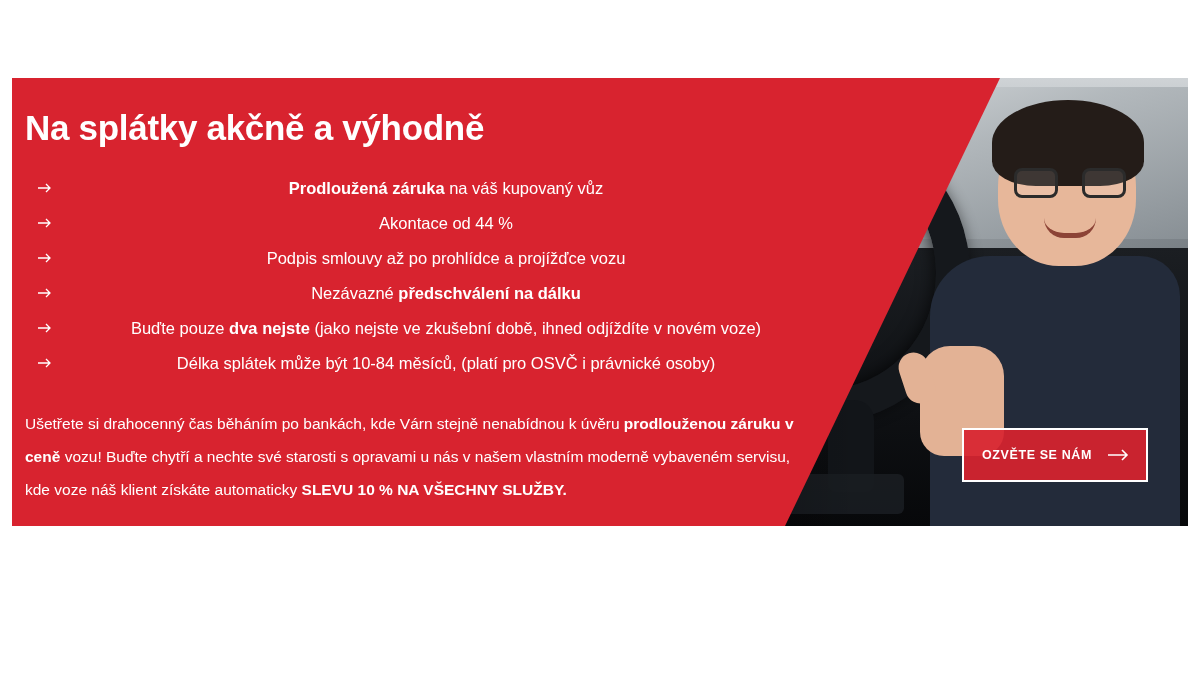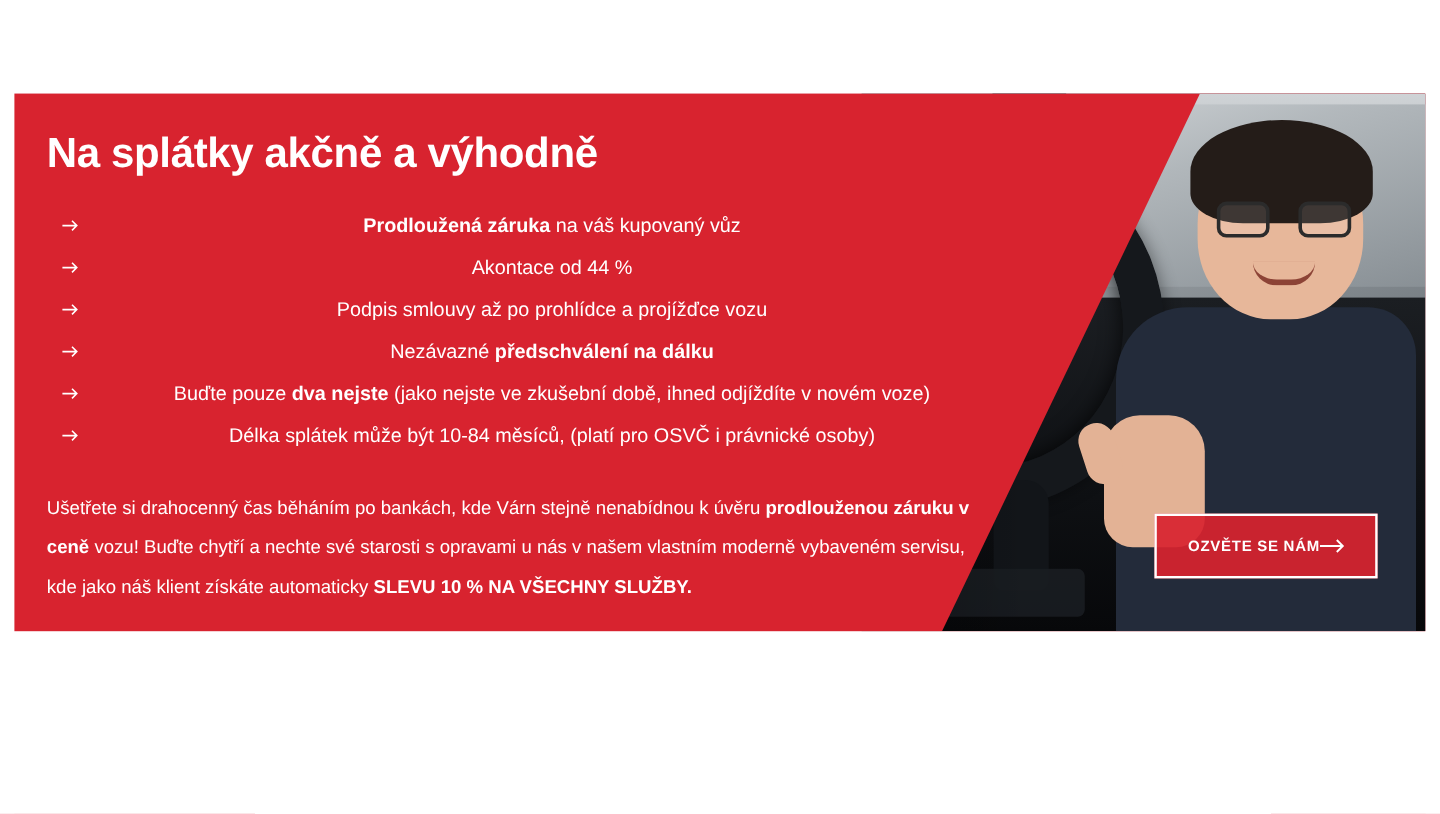--- a/index.html
+++ b/index.html
@@ -164,21 +164,21 @@
     position: absolute;
     left: 0; top: 0;
     width: 1000px;
     height: 448px;
     background: #d8232f;
     clip-path: polygon(0 0, 100% 0, 78.5% 100%, 0 100%);
   }
 
   .content {
     position: absolute;
-    left: 39px;
+    left: 25px;
     top: 30px;
     width: 800px;
   }
 
   h1.headline {
     margin: 0 0 30px 0;
     color: #ffffff;
     font-size: 35px;
     font-weight: 700;
     letter-spacing: -0.3px;
@@ -221,21 +221,21 @@
     position: absolute;
     left: 962px;
     top: 350px;
     width: 186px;
     height: 54px;
     border: 2px solid #ffffff;
     background: rgba(216,35,47,0.92);
     color: #ffffff;
     display: flex;
     align-items: center;
-    justify-content: center;
+    justify-content: space-between;
     padding: 0 16px 0 18px;
     font-size: 12.5px;
     font-weight: 700;
     letter-spacing: .6px;
     cursor: pointer;
     text-decoration: none;
   }
   .cta .cta-arrow { width: 22px; height: 14px; }
 
   .edge-left, .edge-right {
@@ -326,21 +326,21 @@
           <span class="arrow-icon">
             <svg viewBox="0 0 16 16" width="16" height="16">
                 <path d="M1 8h12M9 4l4 4-4 4" fill="none" stroke="currentColor" stroke-width="1.3"></path>
               </svg>
           </span>
           <span>Délka splátek může být 10-84 měsíců, (platí pro OSVČ i právnické osoby)</span>
         </li>
       </ul>
 
       <p class="paragraph">
-        <span>Ušetřete si drahocenný čas běháním po bankách, kde Várn stejně nenabídnou k úvěru </span><b>prodlouženou záruku v ceně</b><span> vozu! Buďte chytří a nechte své starosti s opravami u nás v našem vlastním moderně vybaveném servisu, kde jako náš klient získáte automaticky </span><b>SLEVU 10 % NA VŠECHNY SLUŽBY.</b>
+        <span>Ušetřete si drahocenný čas běháním po bankách, kde Várn stejně nenabídnou k úvěru </span><b>prodlouženou záruku v ceně</b><span> vozu! Buďte chytří a nechte své starosti s opravami u nás v našem vlastním moderně vybaveném servisu, kde voze náš klient získáte automaticky </span><b>SLEVU 10 % NA VŠECHNY SLUŽBY.</b>
       </p>
     </div>
 
     <a class="cta" href="#">
       <span>OZVĚTE SE NÁM</span>
       <span class="cta-arrow">
         <svg viewBox="0 0 22 14" width="22" height="14">
             <path d="M0 7h19M14 2l5 5-5 5" fill="none" stroke="#ffffff" stroke-width="1.6"></path>
           </svg>
       </span>

